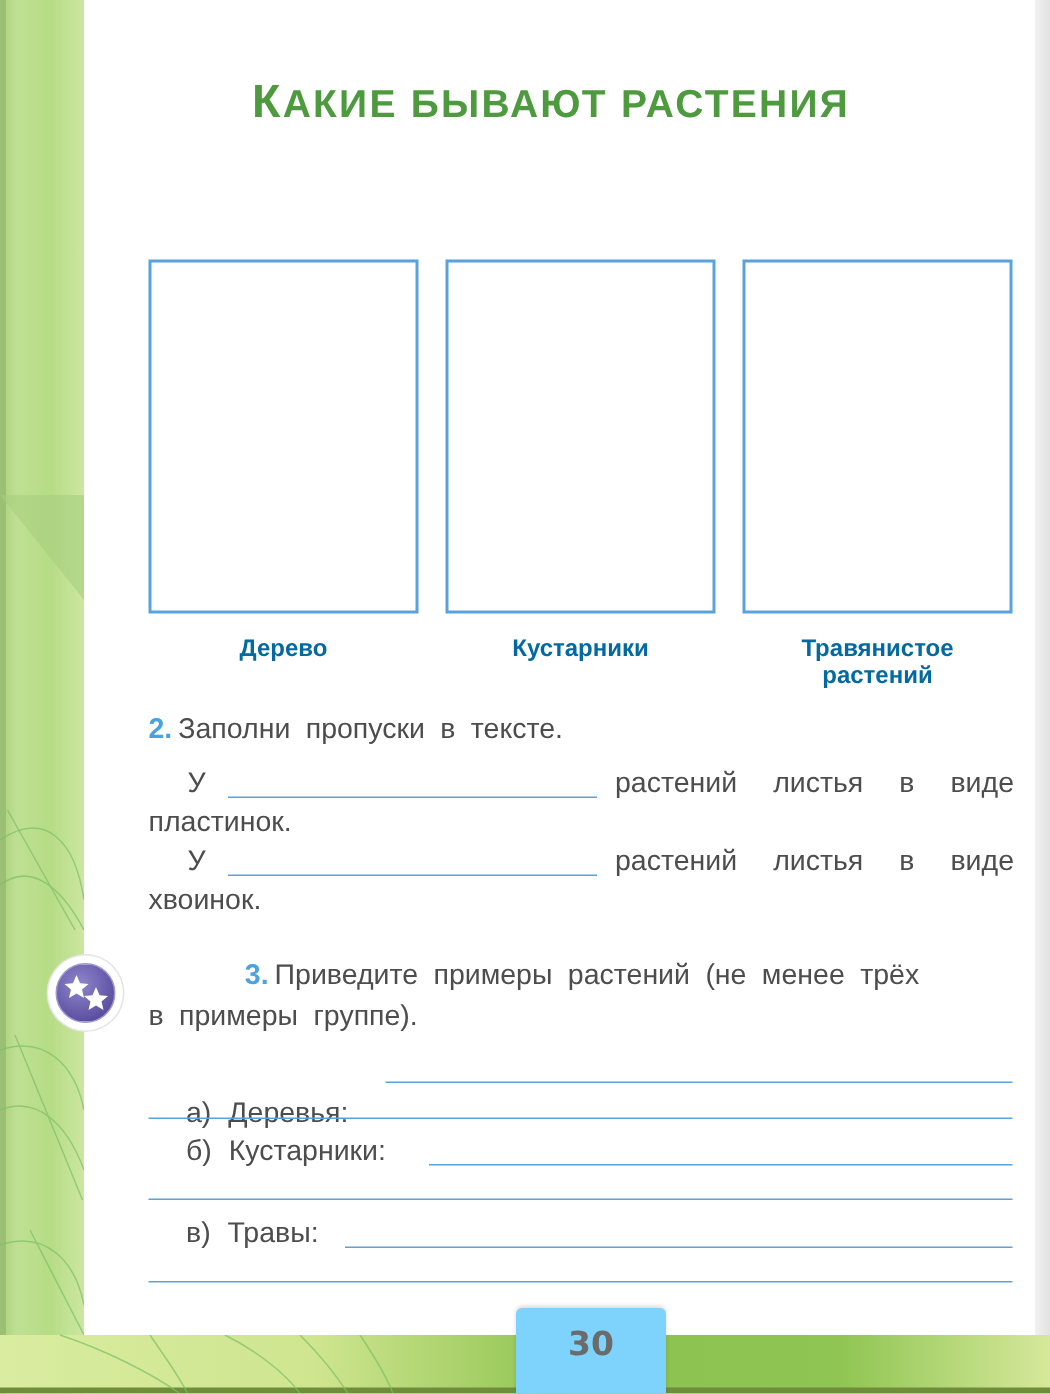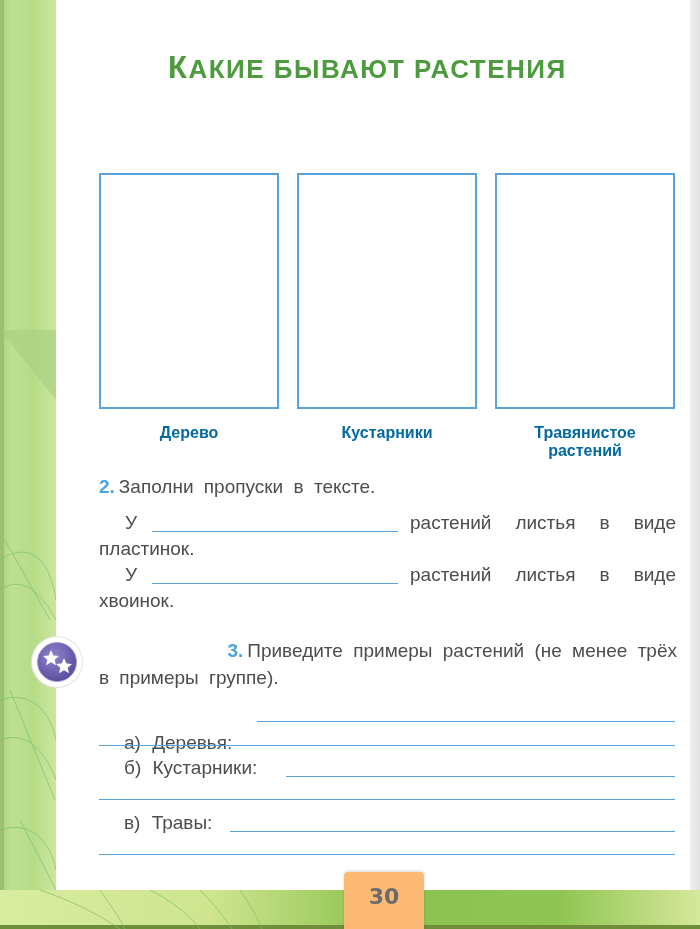--- a/index.html
+++ b/index.html
@@ -64,22 +64,22 @@
     border-radius: 50%; background: #ffffff;
     box-shadow: 0 0 0 1px #e4e4e4;
   }
   .badge-inner {
     position: absolute; left: 5px; top: 5px; width: 40px; height: 40px; border-radius: 50%;
     background: radial-gradient(circle at 40% 35%, #8e86cc, #5b4e9f 75%);
     border: 1px solid #9f97d4;
   }
   .badge-inner svg { position: absolute; left: 4px; top: 6px; }
   .page-num-tab {
-    position: absolute; left: 344px; top: 872px; width: 80px; height: 57px;
-    background: #fdba74; border-radius: 4px 4px 0 0;
+    position: absolute; left: 344px; top: 872px; width: 100px; height: 57px;
+    background: #7dd3fc; border-radius: 4px 4px 0 0;
     box-shadow: 0 -1px 3px rgba(0,0,0,0.15);
   }
   .page-num {
     position: absolute; left: 0; top: 12px; width: 100%; text-align: center;
     font-family: "DejaVu Sans", sans-serif; font-weight: bold; font-size: 22px; color: #6b6b6b;
   }
 </style>
 </head>
 <body>
 
@@ -143,21 +143,21 @@
 <div class="badge">
   <div class="badge-inner">
     <svg width="32" height="28" viewBox="0 0 32 28">
       <polygon fill="#ffffff" points="9,1 11.4,6.5 17,7 12.7,10.7 14,16.3 9,13.3 4,16.3 5.3,10.7 1,7 6.6,6.5"></polygon>
       <polygon fill="#ffffff" points="22,9 24.4,14.5 30,15 25.7,18.7 27,24.3 22,21.3 17,24.3 18.3,18.7 14,15 19.6,14.5"></polygon>
     </svg>
   </div>
 </div>
 
 <div class="task-text" style="left:99px; top:637px; width:578px;">
-  <div style="display:flex; justify-content:flex-end;">
+  <div style="display:flex; justify-content:center;">
       <span><span class="num">3.</span><span>Приведите примеры растений (не менее трёх</span></span>
     </div>
   <div>в примеры группе).</div>
 </div>
 
 <div class="inline-text" style="left:124px; top:732px;">а) Деревья:</div>
 <div class="blank" style="left:257px; top:721px; width:418px;"></div>
 <div class="blank" style="left:99px; top:745px; width:576px;"></div>
 
 <div class="inline-text" style="left:124px; top:757px;">б) Кустарники:</div>

